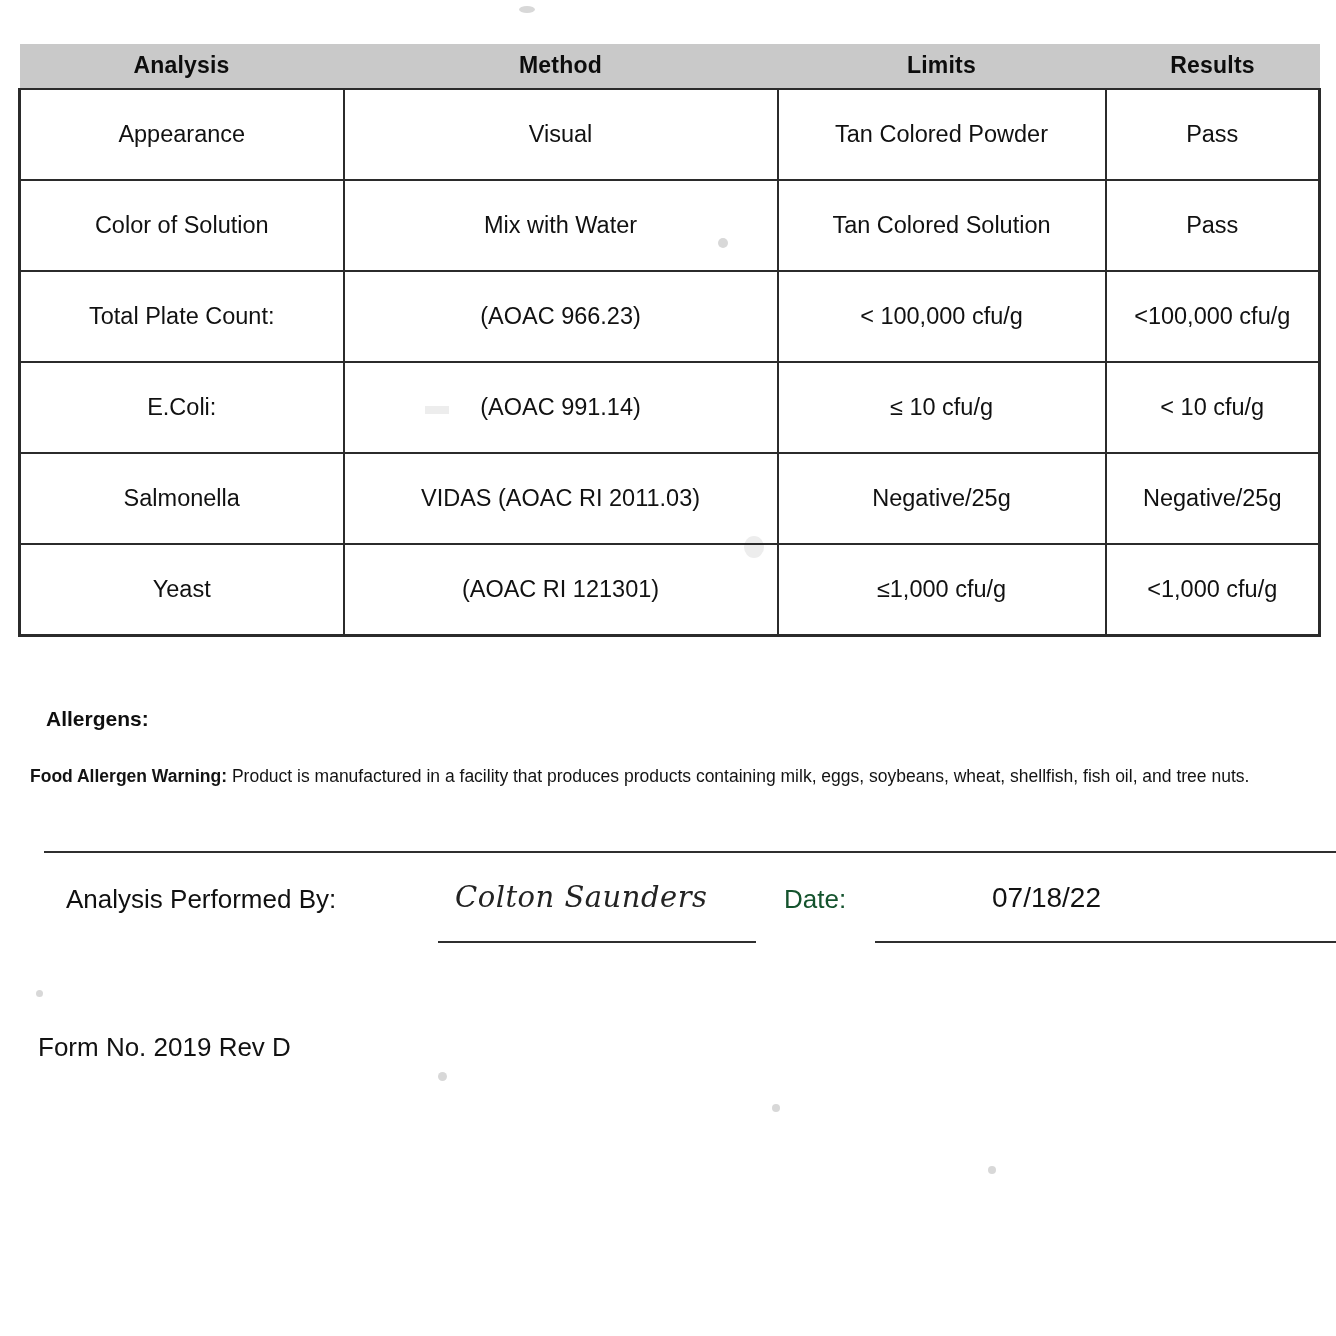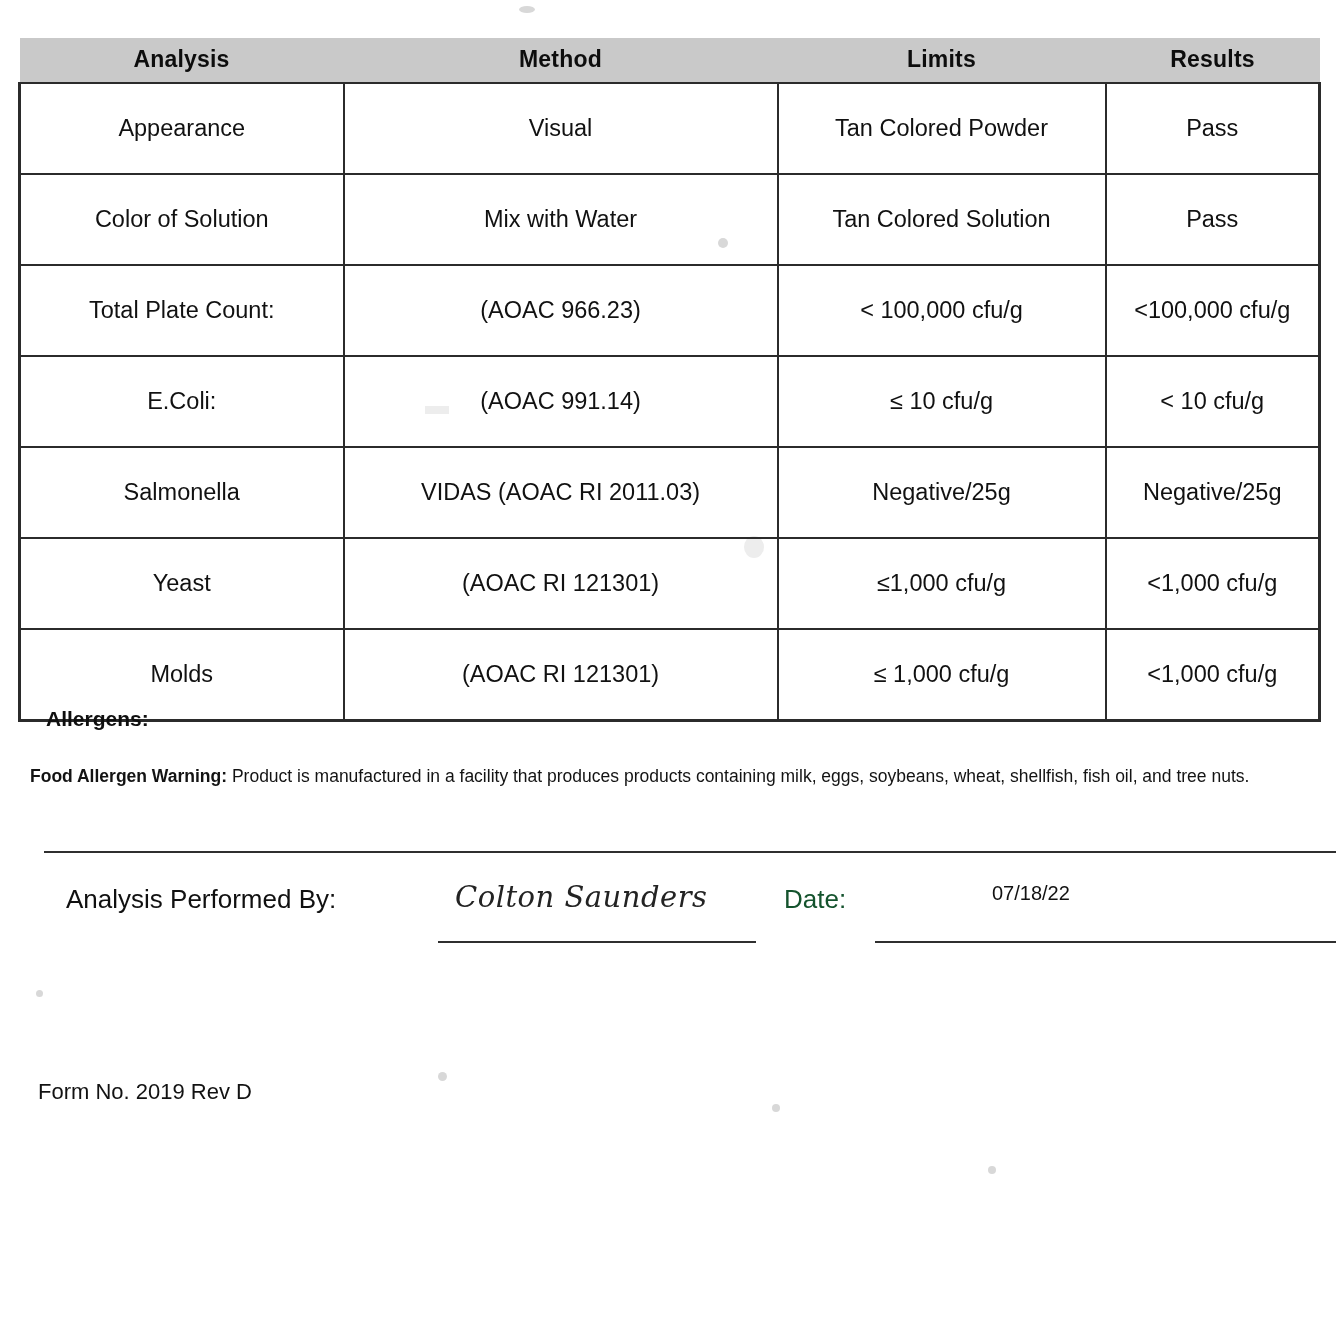--- a/index.html
+++ b/index.html
@@ -20,21 +20,21 @@
     position: relative;
     width: 1336px;
     height: 1336px;
     box-sizing: border-box;
   }
 
   
   .coa-table {
     position: absolute;
     left: 18px;
-    top: 38px;
+    top: 44px;
     width: 1300px;
     border-collapse: collapse;
     table-layout: fixed;
   }
   .coa-table col.c1 { width: 324px; }
   .coa-table col.c2 { width: 434px; }
   .coa-table col.c3 { width: 328px; }
   .coa-table col.c4 { width: 214px; }
 
   .coa-table thead th {
@@ -124,39 +124,39 @@
     position: absolute;
     left: 784px;
     top: 884px;
     font-size: 26px;
     color: #14532d;
   }
   .date-value {
     position: absolute;
     left: 992px;
     top: 882px;
-    font-size: 20px;
+    font-size: 28px;
     color: #121212;
     text-align: center;
   }
   .sig-line-2 {
     position: absolute;
     left: 875px;
     top: 941px;
     width: 461px;
     height: 0;
     border-top: 2px solid #2f2f2f;
   }
 
   
   .form-no {
     position: absolute;
     left: 38px;
-    top: 1079px;
-    font-size: 22px;
+    top: 1032px;
+    font-size: 26px;
     color: #121212;
   }
 
   
   .speck {
     position: absolute;
     background: #d8d8d8;
     border-radius: 50%;
     pointer-events: none;
   }
@@ -225,26 +225,20 @@
         <td>VIDAS (AOAC RI 2011.03)</td>
         <td>Negative/25g</td>
         <td>Negative/25g</td>
       </tr>
       <tr>
         <td>Yeast</td>
         <td>(AOAC RI 121301)</td>
         <td>≤1,000 cfu/g</td>
         <td>&lt;1,000 cfu/g</td>
       </tr>
-      <tr>
-        <td>Molds</td>
-        <td>(AOAC RI 121301)</td>
-        <td>≤ 1,000 cfu/g</td>
-        <td>&lt;1,000  cfu/g</td>
-      </tr>
     </tbody>
   </table>
 
   <div class="allergens-heading">Allergens:</div>
 
   <div class="allergen-para">
     <span class="lead">Food Allergen Warning:</span><span> Product is manufactured in a facility that produces products containing milk, eggs, soybeans, wheat, shellfish, fish oil, and tree nuts.</span>
   </div>
 
   <div class="sig-rule"></div>

